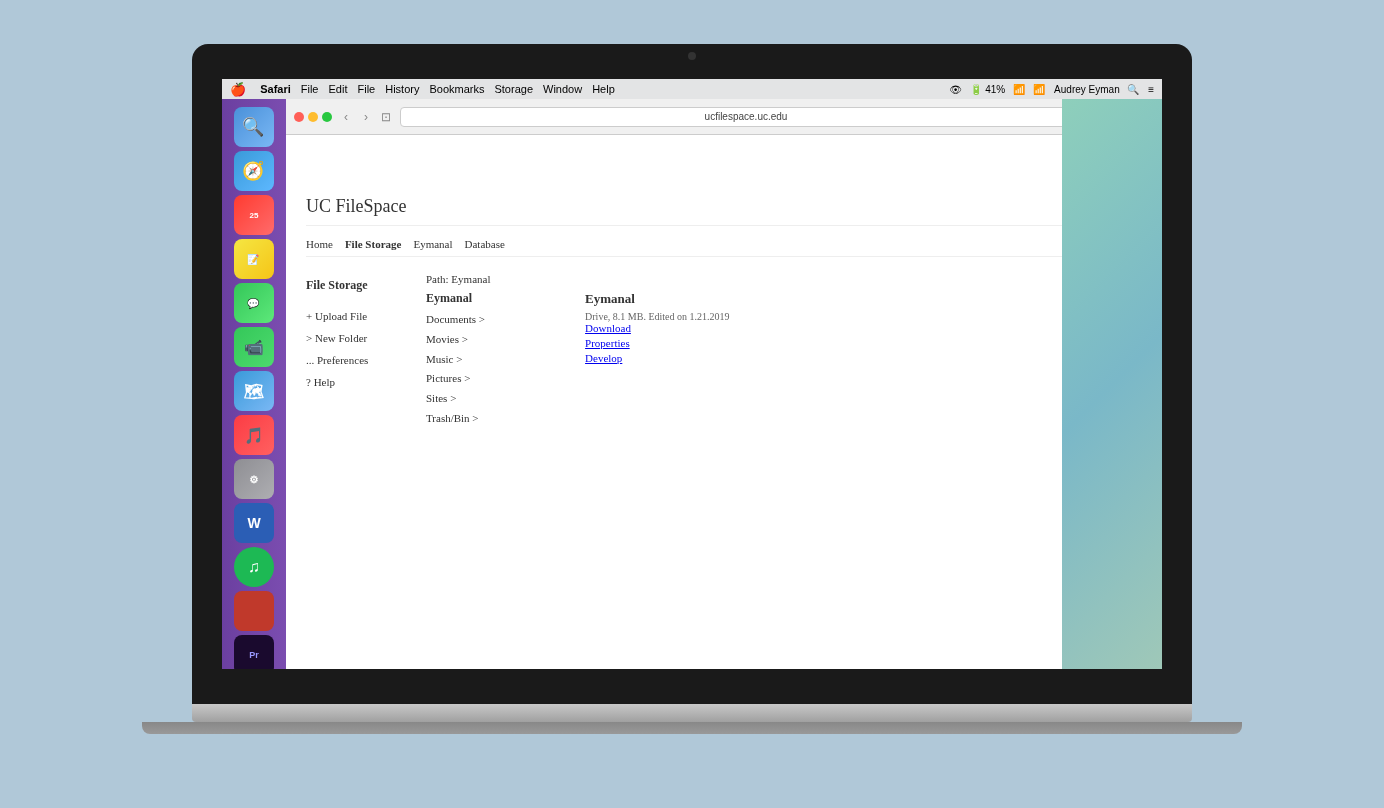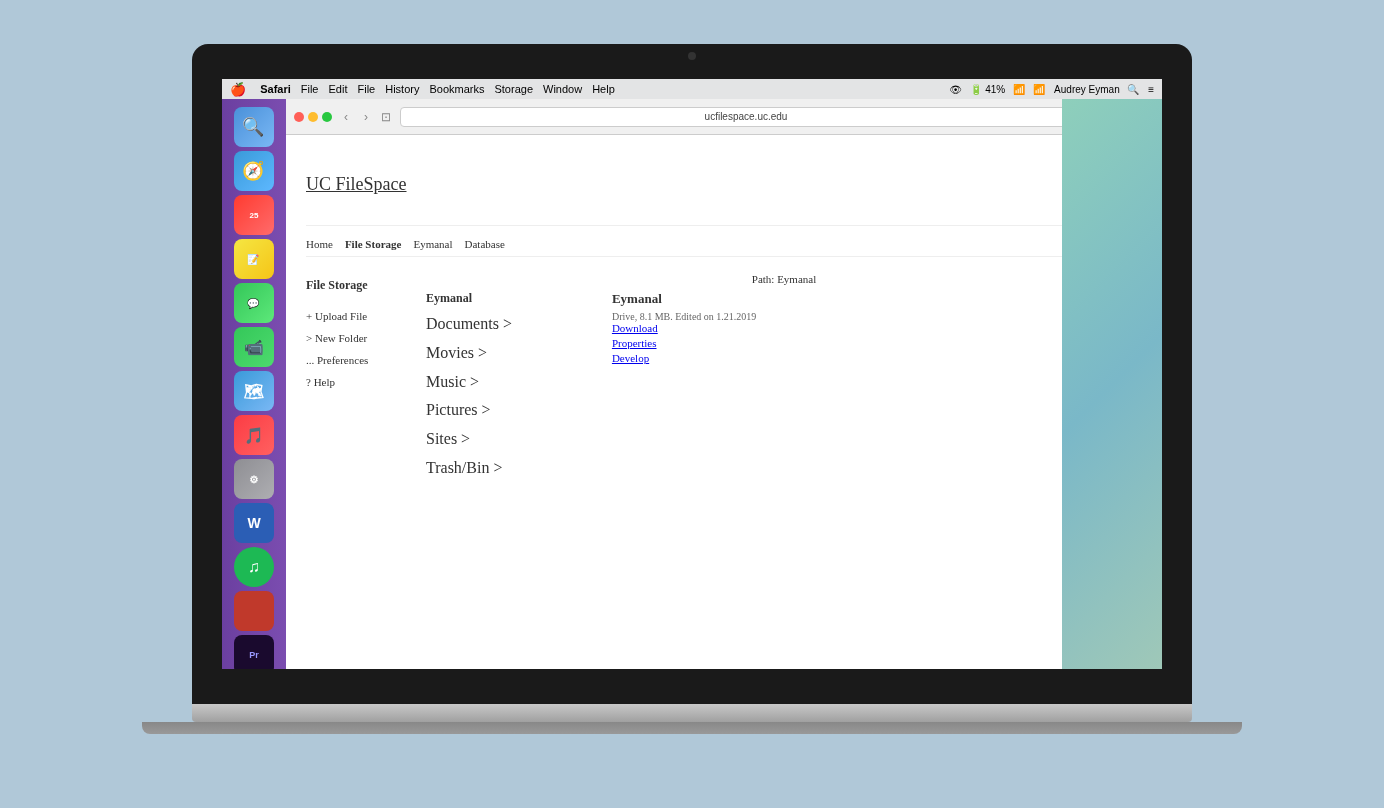--- a/index.html
+++ b/index.html
@@ -255,25 +255,24 @@
       font-family: Georgia, serif;
       font-size: 12px;
       color: #333;
       padding: 16px 20px;
       position: relative;
     }
 
     .ucfs-header {
       display: flex;
       justify-content: space-between;
-      align-items: center;
+      align-items: flex-end;
       margin-bottom: 12px;
       border-bottom: 1px solid #eee;
       padding-bottom: 8px;
-      text-decoration: underline;
     }
 
     .ucfs-logo {
       font-size: 18px;
       font-weight: normal;
       font-family: Georgia, serif;
       color: #333;
     }
 
     .ucfs-user-info {
@@ -337,35 +336,34 @@
 
     .ucfs-content {
       flex: 1;
       padding-left: 20px;
     }
 
     .path-line {
       font-size: 11px;
       margin-bottom: 6px;
       color: #333;
-      text-align: center;
     }
 
     .folder-section {
       margin-bottom: 8px;
     }
 
     .folder-name {
       font-weight: bold;
       font-size: 12px;
       margin-bottom: 4px;
     }
 
     .folder-item {
-      font-size: 16px;
+      font-size: 11px;
       line-height: 1.8;
       color: #333;
     }
 
     .ucfs-detail {
       margin-left: 60px;
       font-size: 11px;
     }
 
     .detail-name {

